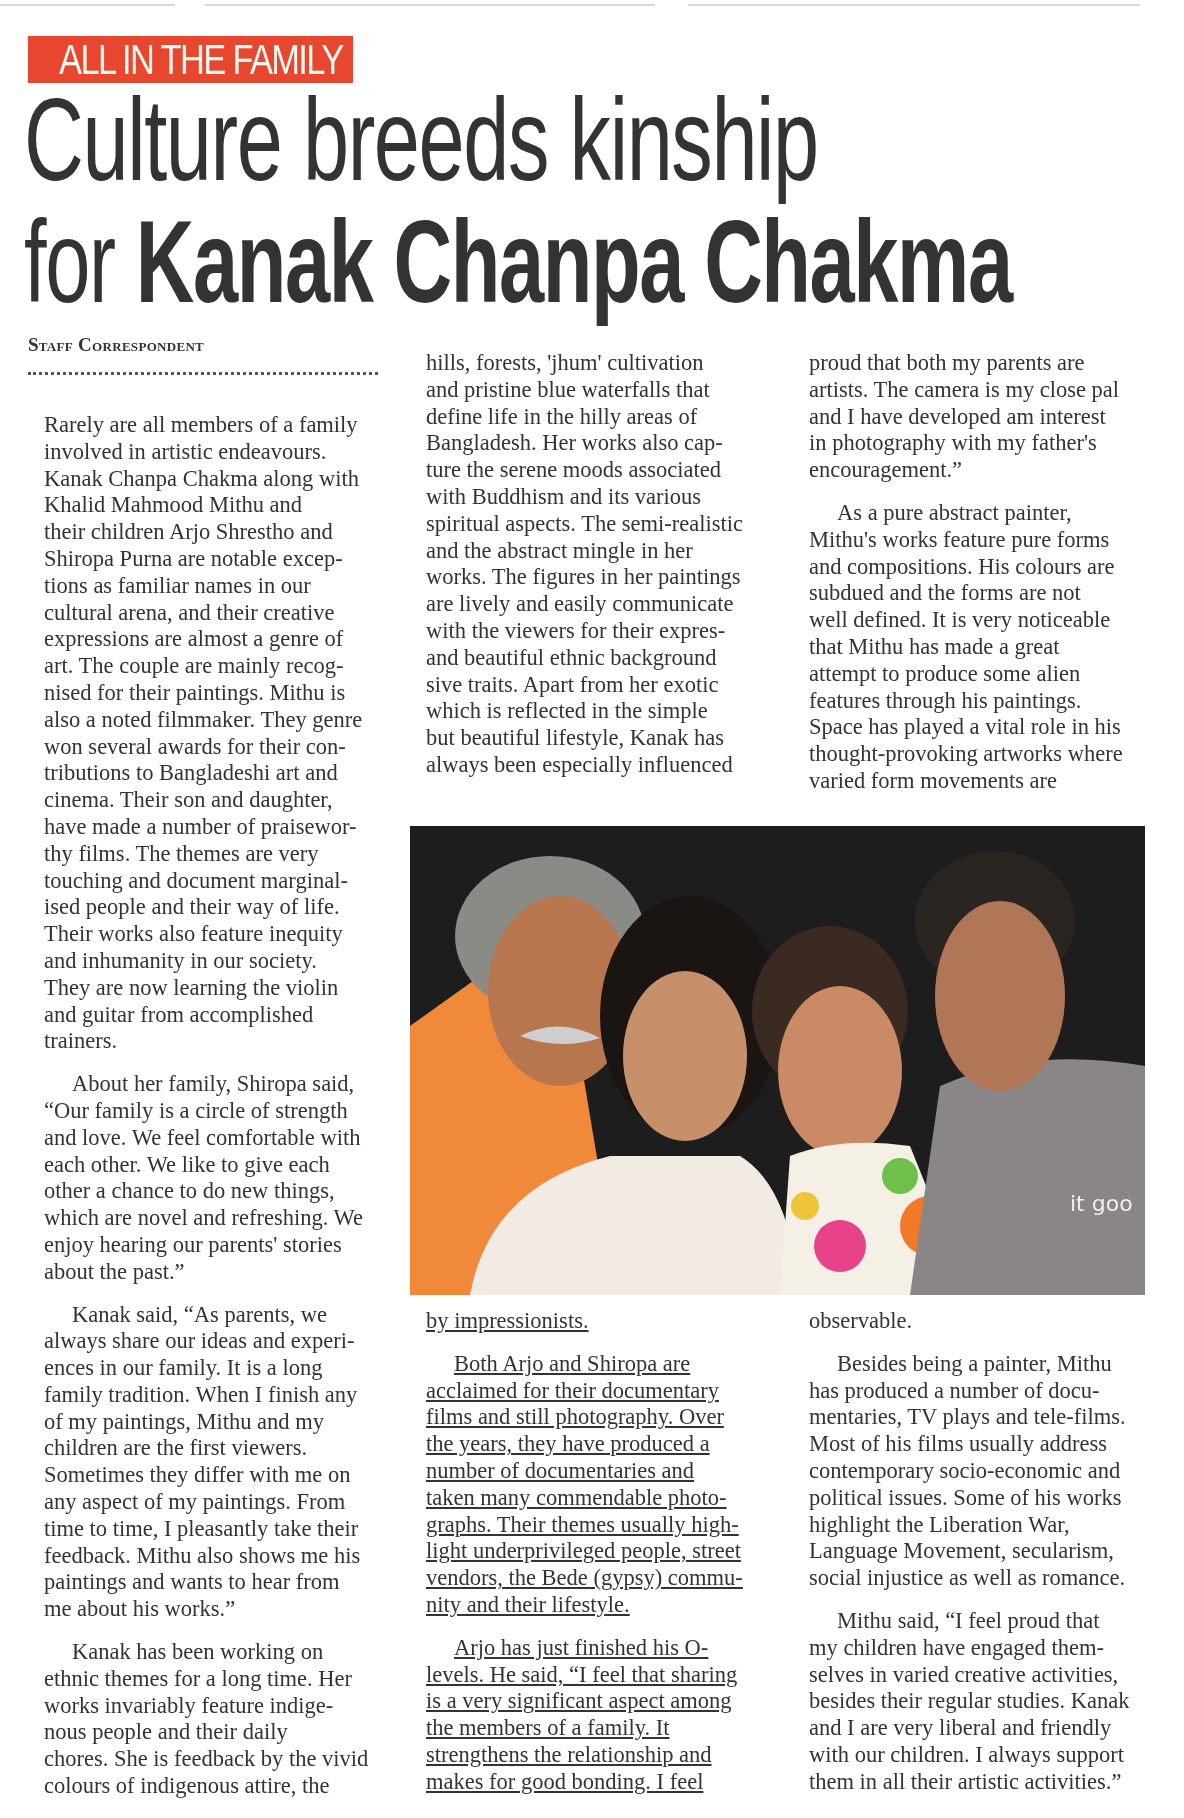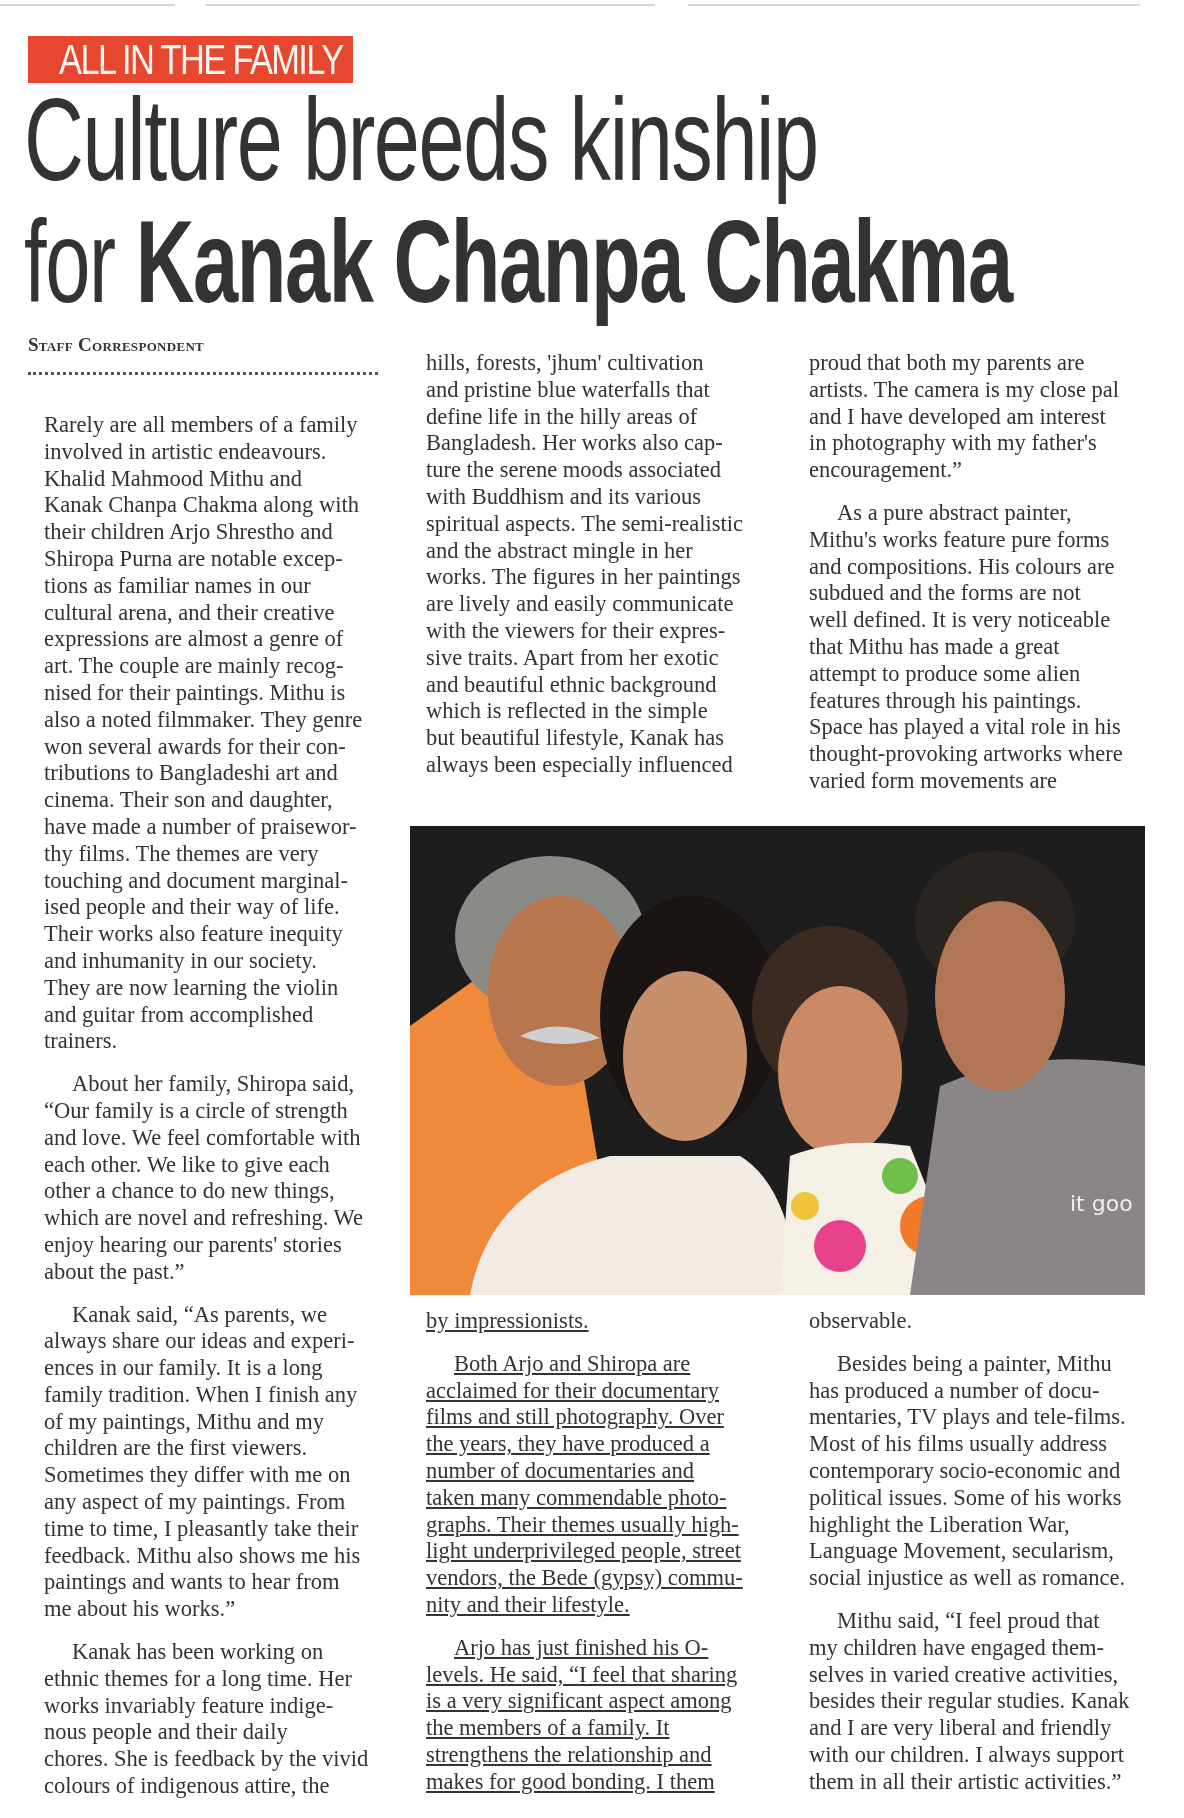--- a/index.html
+++ b/index.html
@@ -60,22 +60,22 @@
 <div class="headline hl1">Culture breeds kinship</div>
 <div class="headline hl2"><span>for </span><b>Kanak Chanpa Chakma</b></div>
 
 <div class="byline">Staff Correspondent</div>
 <div class="dots"></div>
 
 <div class="col" id="col1" style="left:28px; top:396px; width:360px;">
     <p>
       <span class="line">Rarely are all members of a family</span>
       <span class="line">involved in artistic endeavours.</span>
+      <span class="line">Kanak Chanpa Chakma along with</span>
       <span class="line">Khalid Mahmood Mithu and</span>
-      <span class="line">Kanak Chanpa Chakma along with</span>
       <span class="line">their children Arjo Shrestho and</span>
       <span class="line">Shiropa Purna are notable excep-</span>
       <span class="line">tions as familiar names in our</span>
       <span class="line">cultural arena, and their creative</span>
       <span class="line">expressions are almost a genre of</span>
       <span class="line">art. The couple are mainly recog-</span>
       <span class="line">nised for their paintings. Mithu is</span>
       <span class="line">also a noted filmmaker. They genre</span>
       <span class="line">won several awards for their con-</span>
       <span class="line">tributions to Bangladeshi art and</span>
@@ -129,22 +129,22 @@
       <span class="line">and pristine blue waterfalls that</span>
       <span class="line">define life in the hilly areas of</span>
       <span class="line">Bangladesh. Her works also cap-</span>
       <span class="line">ture the serene moods associated</span>
       <span class="line">with Buddhism and its various</span>
       <span class="line">spiritual aspects. The semi-realistic</span>
       <span class="line">and the abstract mingle in her</span>
       <span class="line">works. The figures in her paintings</span>
       <span class="line">are lively and easily communicate</span>
       <span class="line">with the viewers for their expres-</span>
+      <span class="line">and beautiful ethnic background</span>
       <span class="line">sive traits. Apart from her exotic</span>
-      <span class="line">and beautiful ethnic background</span>
       <span class="line">which is reflected in the simple</span>
       <span class="line">but beautiful lifestyle, Kanak has</span>
       <span class="line">always been especially influenced</span>
     </p>
   </div>
 <div class="col" id="col3t" style="left:793px; top:334px; width:370px;">
     <p>
       <span class="line">proud that both my parents are</span>
       <span class="line">artists. The camera is my close pal</span>
       <span class="line">and I have developed am interest</span>
@@ -180,21 +180,21 @@
       <span class="line">light underprivileged people, street</span>
       <span class="line">vendors, the Bede (gypsy) commu-</span>
       <span class="line">nity and their lifestyle.</span>
     </p>
     <p>
       <span class="line indent">Arjo has just finished his O-</span>
       <span class="line">levels. He said, “I feel that sharing</span>
       <span class="line">is a very significant aspect among</span>
       <span class="line">the members of a family. It</span>
       <span class="line">strengthens the relationship and</span>
-      <span class="line">makes for good bonding. I them</span>
+      <span class="line">makes for good bonding. I feel</span>
     </p>
   </div>
 <div class="col" id="col3b" style="left:793px; top:1292px; width:370px;">
     <p>
       <span class="line">observable.</span>
     </p>
     <p>
       <span class="line indent">Besides being a painter, Mithu</span>
       <span class="line">has produced a number of docu-</span>
       <span class="line">mentaries, TV plays and tele-films.</span>

